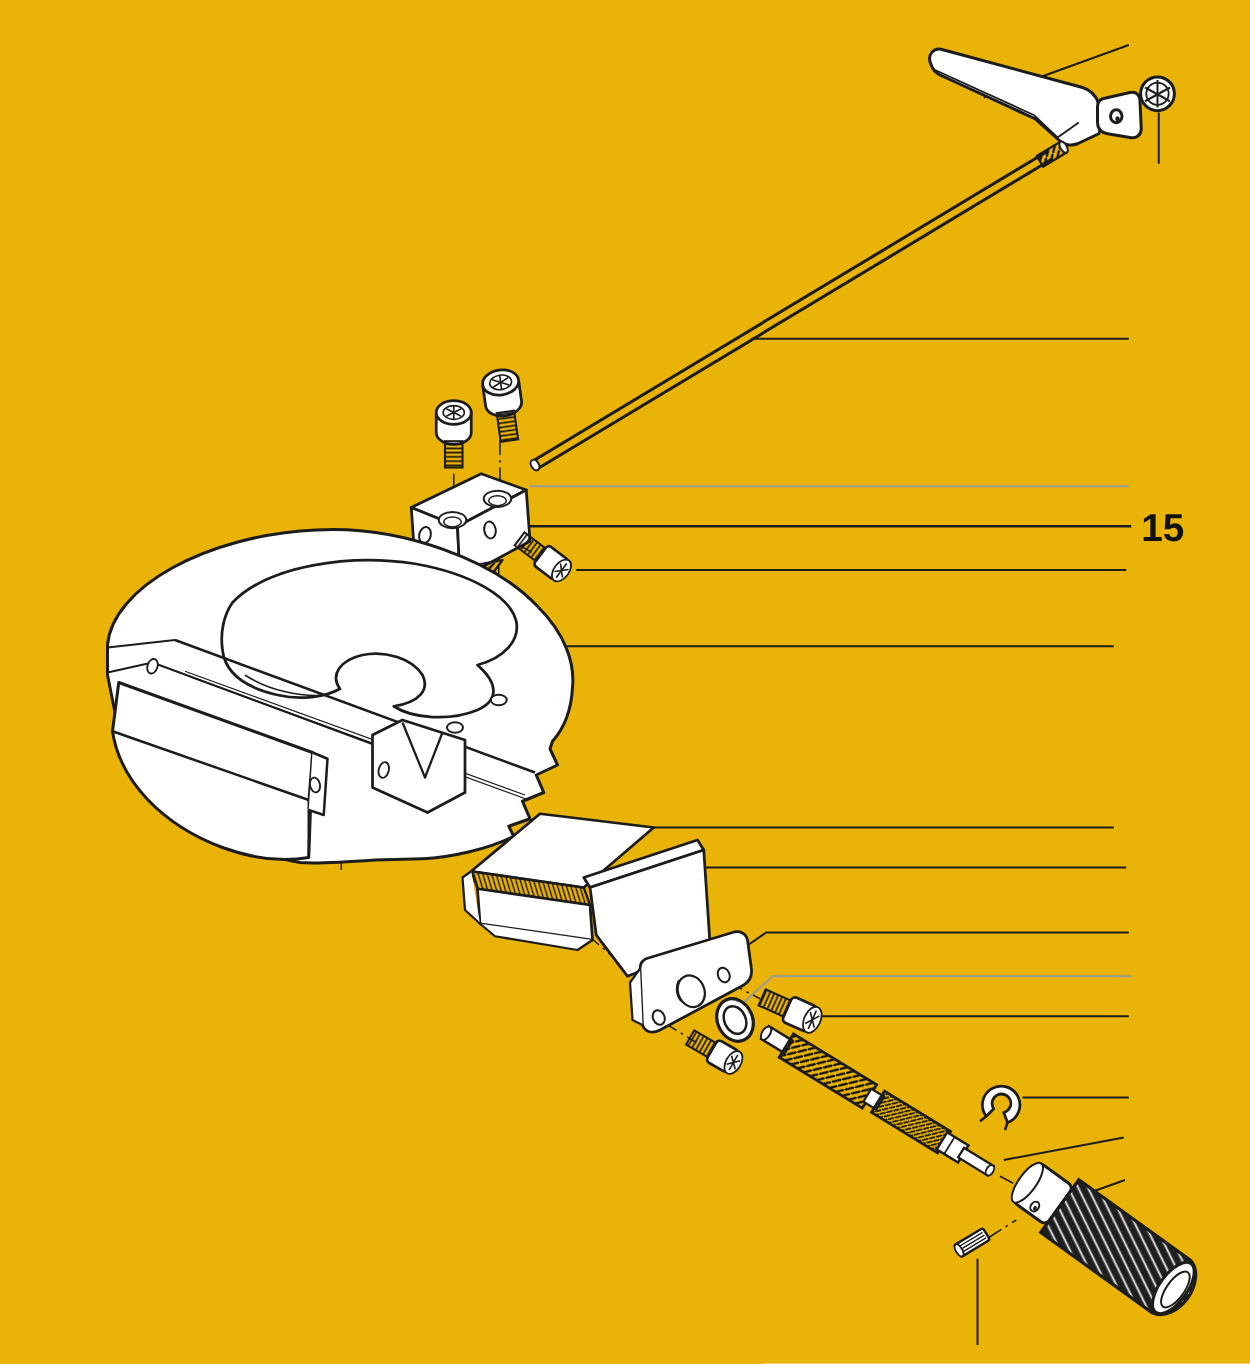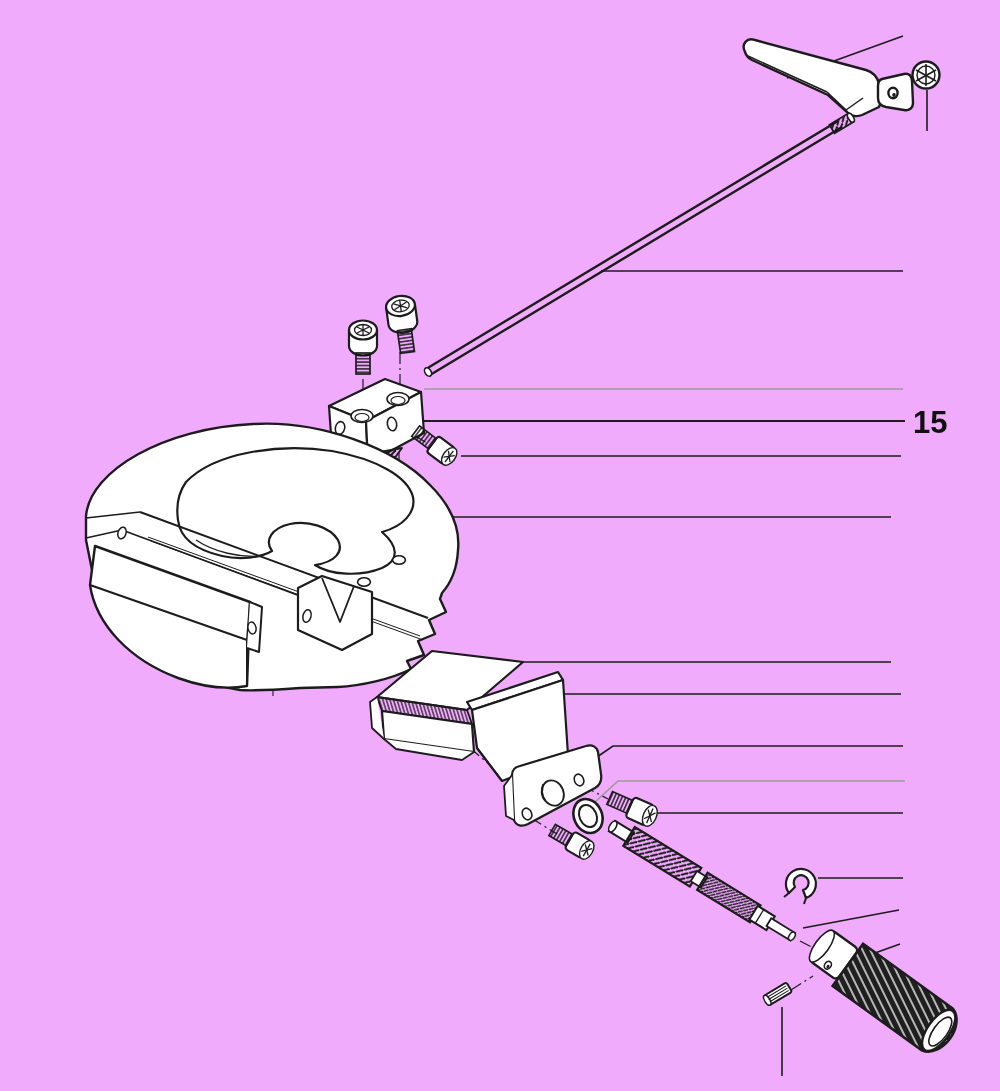--- a/index.html
+++ b/index.html
@@ -1,16 +1,16 @@
 <!DOCTYPE html>
 <html><head>
 <meta charset="utf-8">
 <style>
   html,body{margin:0;padding:0;background:#ffffff;}
-  .stage{position:relative;width:1000px;height:1091px;background:#f0abfc;overflow:hidden;
+  .stage{position:relative;width:1000px;height:1091px;background:#eab308;overflow:hidden;
          font-family:"Liberation Sans", sans-serif;}
   svg{display:block;}
   text.callout{font-family:"Liberation Sans", sans-serif;font-weight:700;font-size:31px;fill:#111111;}
 </style>
 </head>
 <body>
 
 <div class="stage">
 <svg width="1000" height="1091" viewBox="0 0 1000 1091">
   <defs>

